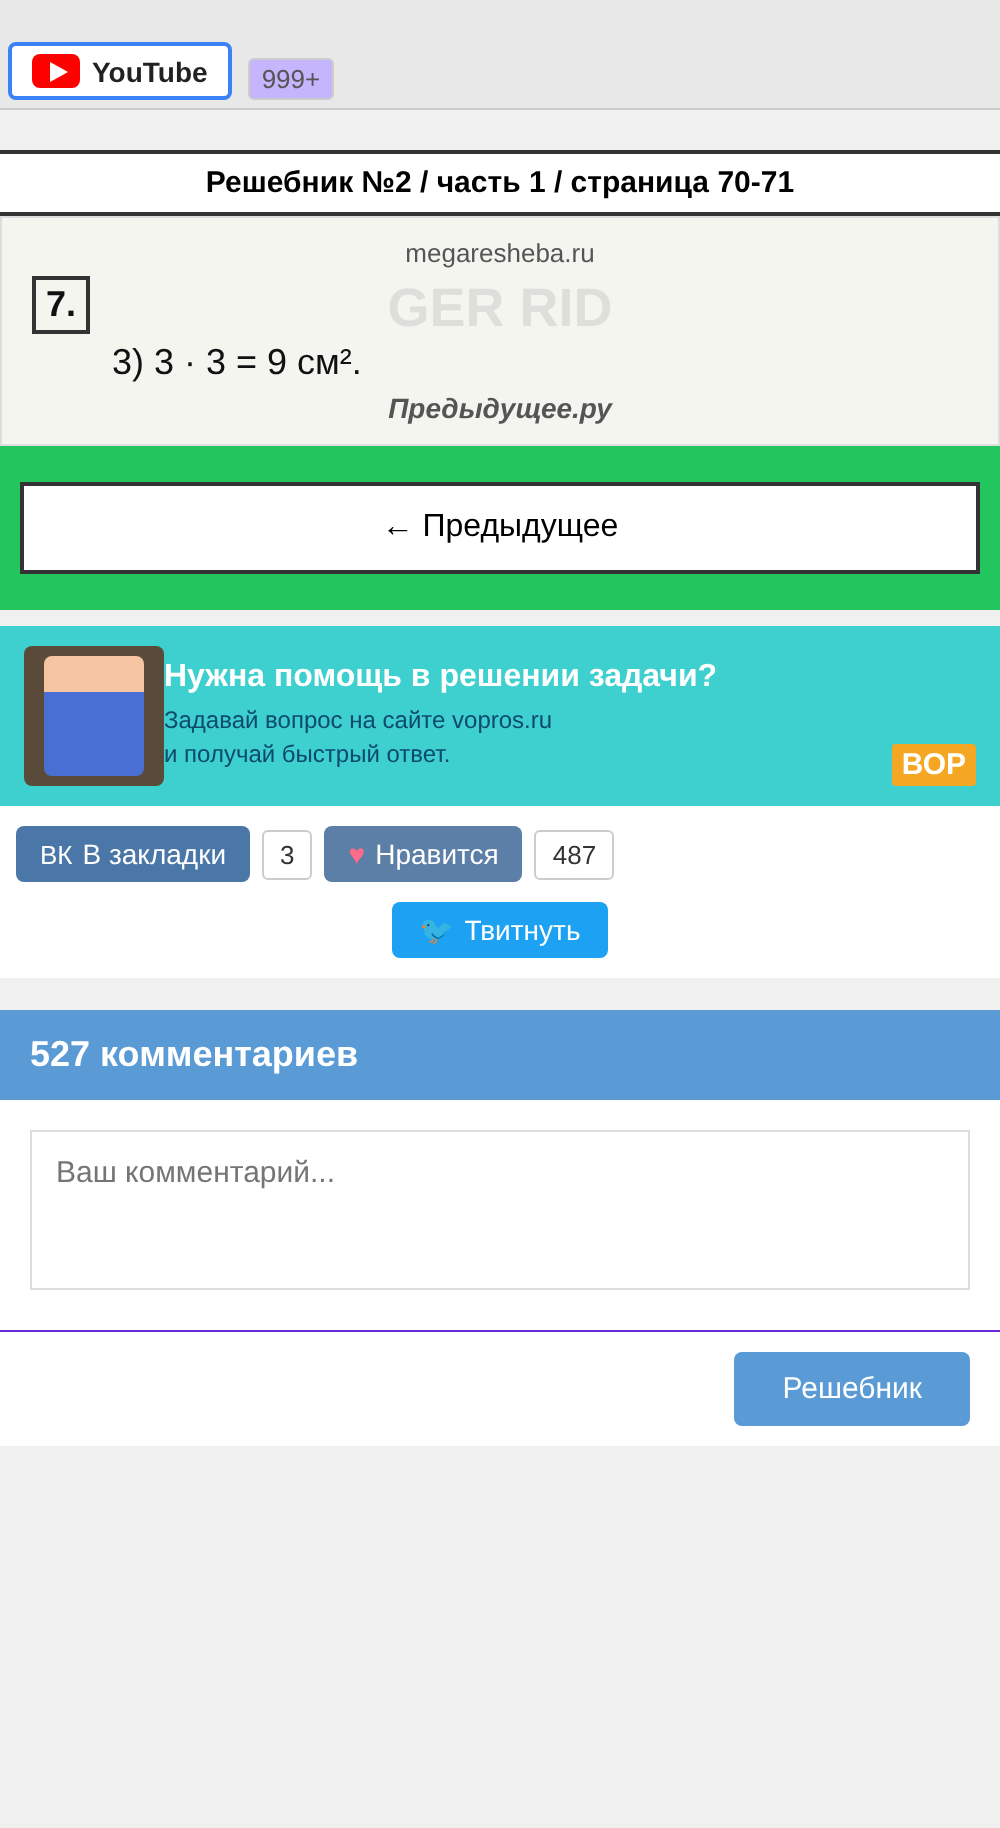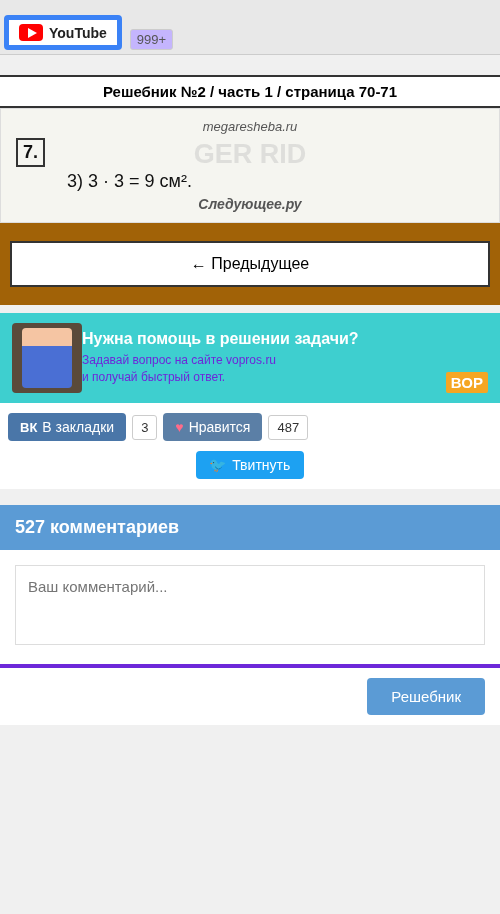--- a/index.html
+++ b/index.html
@@ -21,21 +21,21 @@
       padding-bottom: 4px;
       padding-left: 4px;
       gap: 8px;
     }
 
     .youtube-btn {
       display: flex;
       align-items: center;
       gap: 6px;
       background: white;
-      border: 5px solid #3b82f6;
+      border: 2px solid #3b82f6;
       border-radius: 4px;
       padding: 4px 10px;
       cursor: pointer;
     }
     .yt-icon {
       width: 24px;
       height: 17px;
       background: #ff0000;
       border-radius: 4px;
       display: flex;
@@ -90,41 +90,40 @@
       display: flex;
       flex-direction: column;
       align-items: center;
       gap: 4px;
       position: relative;
       overflow: hidden;
     }
     .solution-site-top {
       font-size: 13px;
       color: #555;
-      font-style: italic;
     }
     .solution-math {
       font-size: 20px;
       font-weight: bold;
       color: #111;
       display: flex;
       align-items: center;
       gap: 6px;
       width: 100%;
     }
     .solution-number {
       border: 2px solid #333;
       padding: 2px 5px;
       font-size: 18px;
     }
     .solution-line2 {
       font-size: 18px;
       color: #111;
       align-self: flex-start;
-      margin-left: 51px;
+      margin-left: 40px;
     }
     .solution-site-bottom {
       font-size: 14px;
       color: #555;
       font-style: italic;
       font-weight: bold;
     }
     .watermark {
       position: absolute;
       top: 30px;
@@ -141,21 +140,21 @@
       font-weight: bold;
       color: #555;
     }
 
     
     .nav-buttons {
       display: flex;
       justify-content: space-between;
       gap: 10px;
       padding: 18px 10px;
-      background: #a16207;
+      background: #22c55e;
     }
     .nav-btn {
       flex: 1;
       border: 2px solid #333;
       background: white;
       padding: 12px 10px;
       font-size: 16px;
       cursor: pointer;
       text-align: center;
       font-family: Arial, sans-serif;
@@ -191,21 +190,21 @@
       flex: 1;
     }
     .ad-title {
       font-size: 16px;
       font-weight: bold;
       color: white;
       margin-bottom: 4px;
     }
     .ad-desc {
       font-size: 12px;
-      color: #6d28d9;
+      color: #0c4a6e;
       line-height: 1.4;
     }
     .ad-badge {
       background: #f5a623;
       color: white;
       font-size: 15px;
       font-weight: bold;
       padding: 2px 5px;
       border-radius: 2px;
       align-self: flex-end;
@@ -228,21 +227,21 @@
       background: #4a76a8;
       color: white;
       border: none;
       border-radius: 4px;
       padding: 6px 12px;
       font-size: 14px;
       cursor: pointer;
       font-family: Arial, sans-serif;
     }
     .vk-icon-box {
-      font-weight: bold;
+      font-weight: normal;
       font-size: 13px;
     }
     .count-box {
       border: 1px solid #ccc;
       border-radius: 3px;
       padding: 4px 8px;
       font-size: 13px;
       background: white;
       color: #333;
     }
@@ -291,21 +290,21 @@
       padding: 12px 15px;
       font-size: 18px;
       font-weight: bold;
       margin-top: 16px;
     }
 
     
     .comment-input-area {
       background: white;
       padding: 15px;
-      border-bottom: 4px solid #6d28d9;
+      border-bottom: 1px solid #6d28d9;
     }
     .comment-textarea {
       width: 100%;
       border: 1px solid #ddd;
       padding: 12px;
       font-size: 15px;
       color: #aaa;
       font-family: Arial, sans-serif;
       min-height: 80px;
       resize: none;
@@ -360,21 +359,21 @@
     <span>Решебник №2 / часть 1 / страница 70-71</span>
   </div>
 
   <div class="solution-area">
     <div class="watermark">GER RID</div>
     <div class="solution-site-top">megaresheba.ru</div>
     <div class="solution-math">
       <span class="solution-number">7.</span>
     </div>
     <div class="solution-line2">3) 3 · 3 = 9 см².</div>
-    <div class="solution-site-bottom">Следующее.ру</div>
+    <div class="solution-site-bottom">Предыдущее.ру</div>
   </div>
 
   <div class="nav-buttons">
     <button class="nav-btn">← Предыдущее</button>
   </div>
 
 </div>
 
 <div class="spacer2"></div>
 

